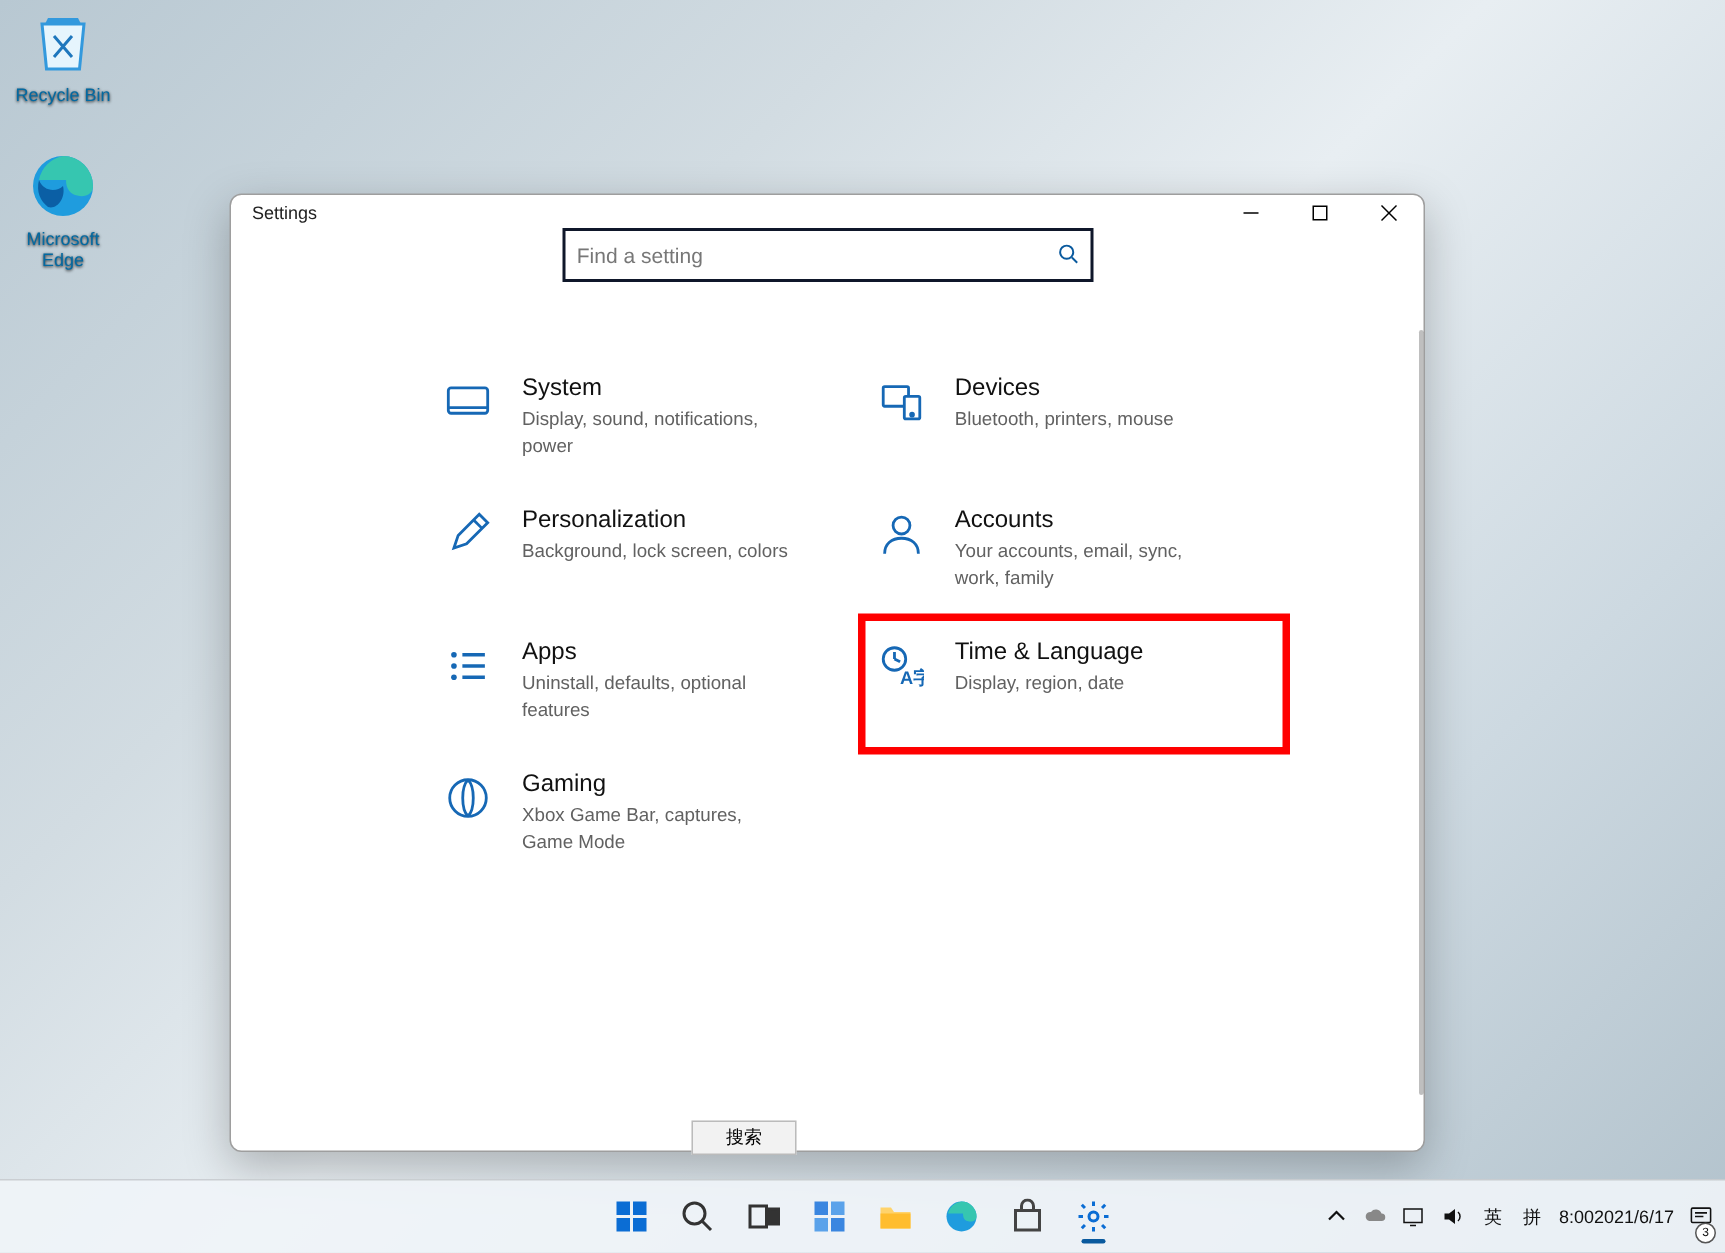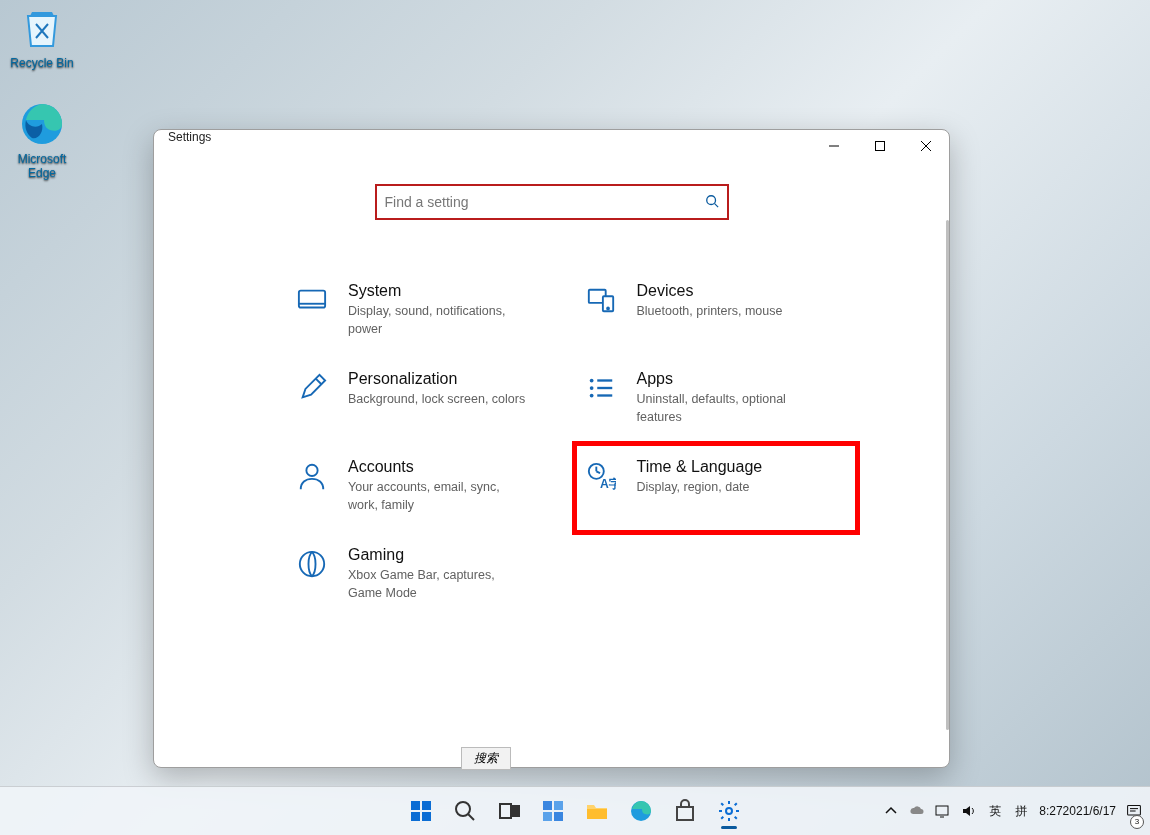--- a/index.html
+++ b/index.html
@@ -32,22 +32,22 @@
     left: 153px; top: 129px;
     width: 795px; height: 637px;
     background: #fff;
     border: 1px solid #9e9e9e;
     border-radius: 8px;
     box-shadow: 0 10px 30px rgba(0,0,0,.25);
     display: flex;
     flex-direction: column;
   }
   .titlebar {
-    height: 56px;
-    display: flex; 
+    height: 24px;
+    display: flex; align-items: center;
     padding-left: 14px;
     font-size: 12px;
     color: #222;
   }
   .titlebar .title-controls {
     margin-left: auto;
     display: flex;
   }
   .title-controls .ctl {
     width: 46px; height: 32px;
@@ -55,21 +55,21 @@
     font-size: 12px; color:#111;
   }
   .title-controls .ctl svg { width:12px; height:12px; }
 
   .search-row {
     display:flex; justify-content:center;
     margin-top: -2px;
   }
   .search-box {
     width: 334px; height: 32px;
-    border: 2px solid #b91c1c;
+    border: 2px solid #0f172a;
     display:flex; align-items:center;
     padding: 0 8px;
     color:#777;
     font-size:14px;
   }
   .search-box .placeholder { flex:1; text-align:left; }
   .search-box .s-icon { color:#0a5a9e; font-size:14px; }
 
   .settings-scroll {
     flex:1;
@@ -115,24 +115,23 @@
     background: rgba(0,0,0,.25);
     border-radius:2px;
   }
 
   
   .tooltip {
     position:absolute;
     left: 461px; top: 747px;
     background:#f2f2f2;
     border:1px solid #bbb;
-    padding: 2px 12px;
+    padding: 2px 22px;
     font-size:12px;
     color:#000;
-    font-style:italic;
   }
 
   
   .taskbar {
     position:absolute;
     left:0; bottom:0;
     width: 1150px; height: 48px;
     background: rgba(240,244,248,.9);
     border-top: 1px solid rgba(0,0,0,.15);
     display:flex; align-items:center;
@@ -277,48 +276,48 @@
             </svg>
         </div>
         <div class="txt">
           <div class="title">Personalization</div>
           <div class="desc">Background, lock screen, colors</div>
         </div>
       </div>
 
       <div class="cat">
         <div class="cat-icon">
+          <svg viewBox="0 0 32 32" fill="none" stroke="currentColor" stroke-width="2">
+              <circle cx="16" cy="10" r="6"></circle>
+              <path d="M4 30c0-7 5-11 12-11s12 4 12 11"></path>
+            </svg>
+        </div>
+        <div class="txt">
+          <div class="title">Accounts</div>
+          <div class="desc">Your accounts, email, sync, work, family</div>
+        </div>
+      </div>
+
+      <div class="cat">
+        <div class="cat-icon">
           <svg viewBox="0 0 32 32" fill="none" stroke="currentColor" stroke-width="2.5">
             <circle cx="6" cy="8" r="2" fill="currentColor" stroke="none"></circle>
               <line x1="12" y1="8" x2="28" y2="8"></line>
             <circle cx="6" cy="16" r="2" fill="currentColor" stroke="none"></circle>
               <line x1="12" y1="16" x2="28" y2="16"></line>
             <circle cx="6" cy="24" r="2" fill="currentColor" stroke="none"></circle>
               <line x1="12" y1="24" x2="28" y2="24"></line>
           </svg>
         </div>
         <div class="txt">
           <div class="title">Apps</div>
           <div class="desc">Uninstall, defaults, optional features</div>
         </div>
       </div>
 
-      <div class="cat">
-        <div class="cat-icon">
-          <svg viewBox="0 0 32 32" fill="none" stroke="currentColor" stroke-width="2">
-              <circle cx="16" cy="10" r="6"></circle>
-              <path d="M4 30c0-7 5-11 12-11s12 4 12 11"></path>
-            </svg>
-        </div>
-        <div class="txt">
-          <div class="title">Accounts</div>
-          <div class="desc">Your accounts, email, sync, work, family</div>
-        </div>
-      </div>
-
       <div class="cat highlight">
         <div class="cat-icon">
           <svg viewBox="0 0 32 32" fill="none" stroke="currentColor" stroke-width="2">
               <circle cx="11" cy="11" r="8"></circle>
               <line x1="11" y1="6" x2="11" y2="11"></line>
               <line x1="11" y1="11" x2="15" y2="13"></line>
               <text x="15" y="29" font-size="13" fill="currentColor" stroke="none" font-weight="bold">A字</text>
             </svg>
         </div>
         <div class="txt">
@@ -423,21 +422,21 @@
       </div>
     <div class="tray-item">
         <svg viewBox="0 0 16 16" fill="#111">
           <path d="M2 6h3l4-3v10l-4-3H2z"></path>
           <path d="M11 5a4 4 0 0 1 0 6" fill="none" stroke="#111"></path>
         </svg>
       </div>
     <div class="tray-item ime-item">英</div>
     <div class="tray-item ime-item">拼</div>
     <div class="tray-item clock">
-      <div>8:27</div>
+      <div>8:00</div>
       <div>2021/6/17</div>
     </div>
     <div class="tray-item notif-icon">
       <svg viewBox="0 0 20 20" fill="none" stroke="#111" stroke-width="1.3">
           <rect x="2" y="3" width="16" height="12" rx="1"></rect>
           <line x1="5" y1="7" x2="15" y2="7"></line>
           <line x1="5" y1="10" x2="12" y2="10"></line>
         </svg>
       <div class="notif-badge">3</div>
     </div>

